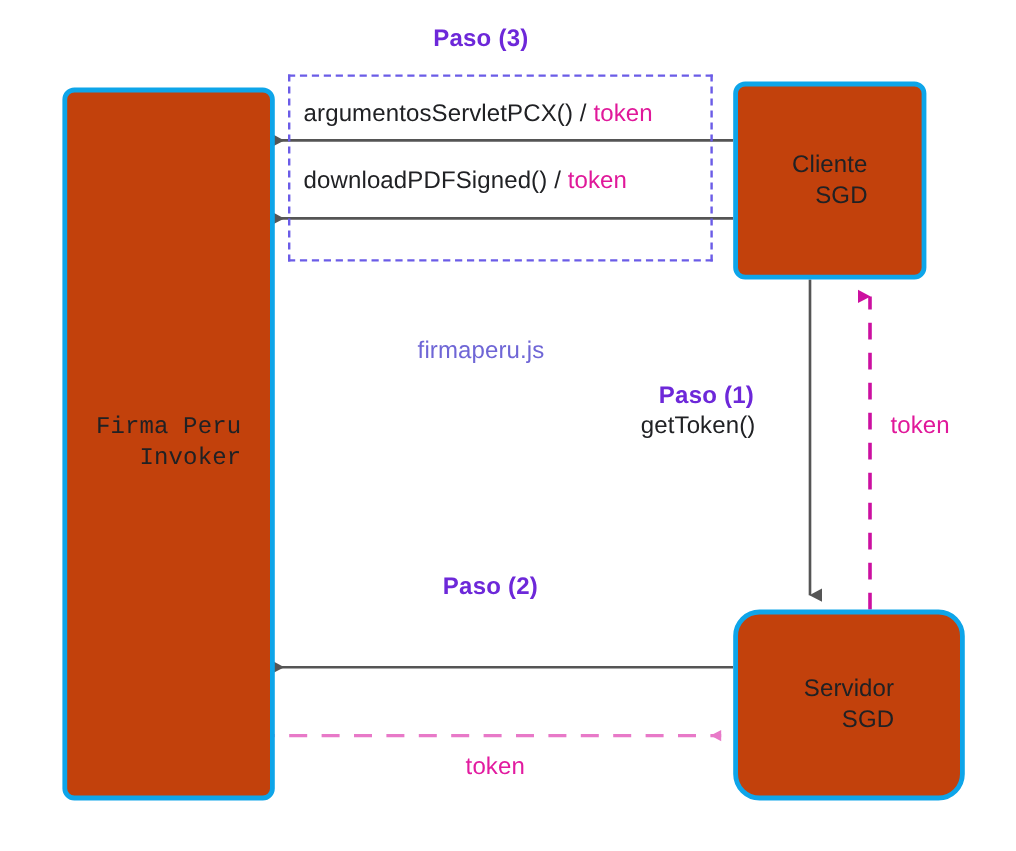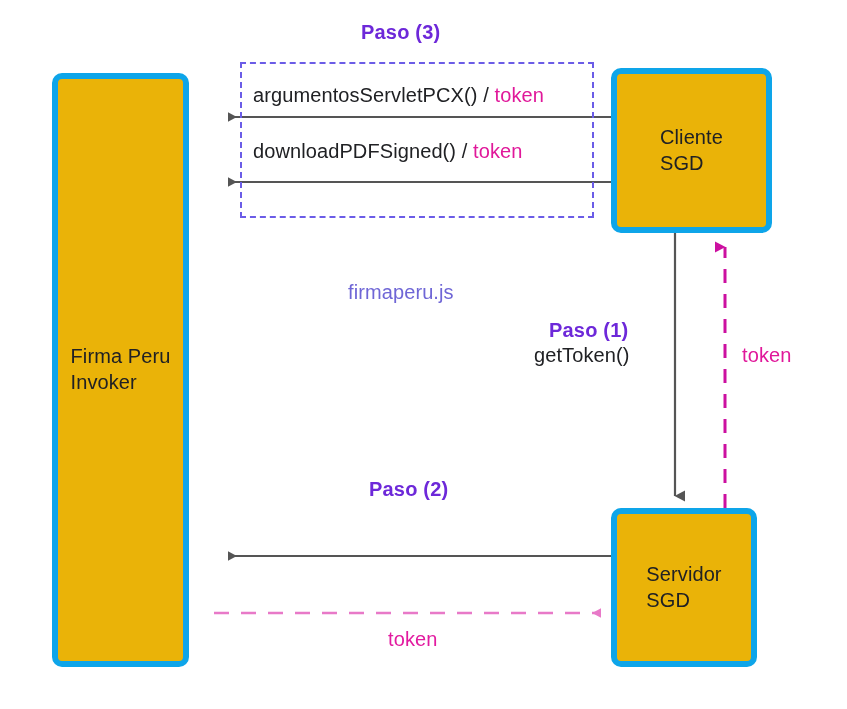--- a/index.html
+++ b/index.html
@@ -19,28 +19,28 @@
   }
   svg.layer {
     position: absolute;
     left: 0;
     top: 0;
     width: 847px;
     height: 709px;
   }
   .node-box {
     position: absolute;
-    border: 6px solid #0ea5e9;
+    border: 4px solid #0ea5e9;
     border-radius: 10px;
-    background: #eab308;
+    background: #c2410c;
     box-sizing: border-box;
     display: flex;
     align-items: center;
     justify-content: center;
-    text-align: left;
+    text-align: right;
     color: #202124;
     font-size: 20px;
     line-height: 1.28;
     letter-spacing: 0.1px;
   }
   .node-label {
     white-space: pre-line;
   }
   .group-box {
     position: absolute;
@@ -125,31 +125,31 @@
       <line x1="611" y1="556" x2="228" y2="556" stroke="#555555" stroke-width="2.2" marker-end="url(#arrowGrayLeft)"></line>
     </g>
 
     <g>
       <line x1="214" y1="613" x2="601" y2="613" stroke="#e879c8" stroke-width="2.6" stroke-dasharray="15 12" marker-end="url(#arrowPinkRight)"></line>
     </g>
   </svg>
 
   <div class="group-box" style="left:240px; top:62px; width:354px; height:156px;"></div>
 
-  <div class="node-box" style="left:52px; top:73px; width:137px; height:594px;">
+  <div class="node-box" style="left:52px; top:73px; width:177px; height:594px;font-family:Liberation Mono, monospace;">
     <span class="node-label">Firma Peru
 Invoker</span>
   </div>
 
   <div class="node-box" style="left:611px; top:68px; width:161px; height:165px;">
     <span class="node-label">Cliente
 SGD</span>
   </div>
 
-  <div class="node-box" style="left:611px; top:508px; width:146px; height:159px;">
+  <div class="node-box" style="left:611px; top:508px; width:193px; height:159px;border-radius:22px;">
     <span class="node-label">Servidor
 SGD</span>
   </div>
 
   <div class="paso-label" style="left:361px; top:21px;">Paso (3)</div>
 
   <div class="edge-label" style="left:253px; top:84px;">
     <span>argumentosServletPCX()</span><span> / </span><span class="token-word">token</span>
   </div>
 

